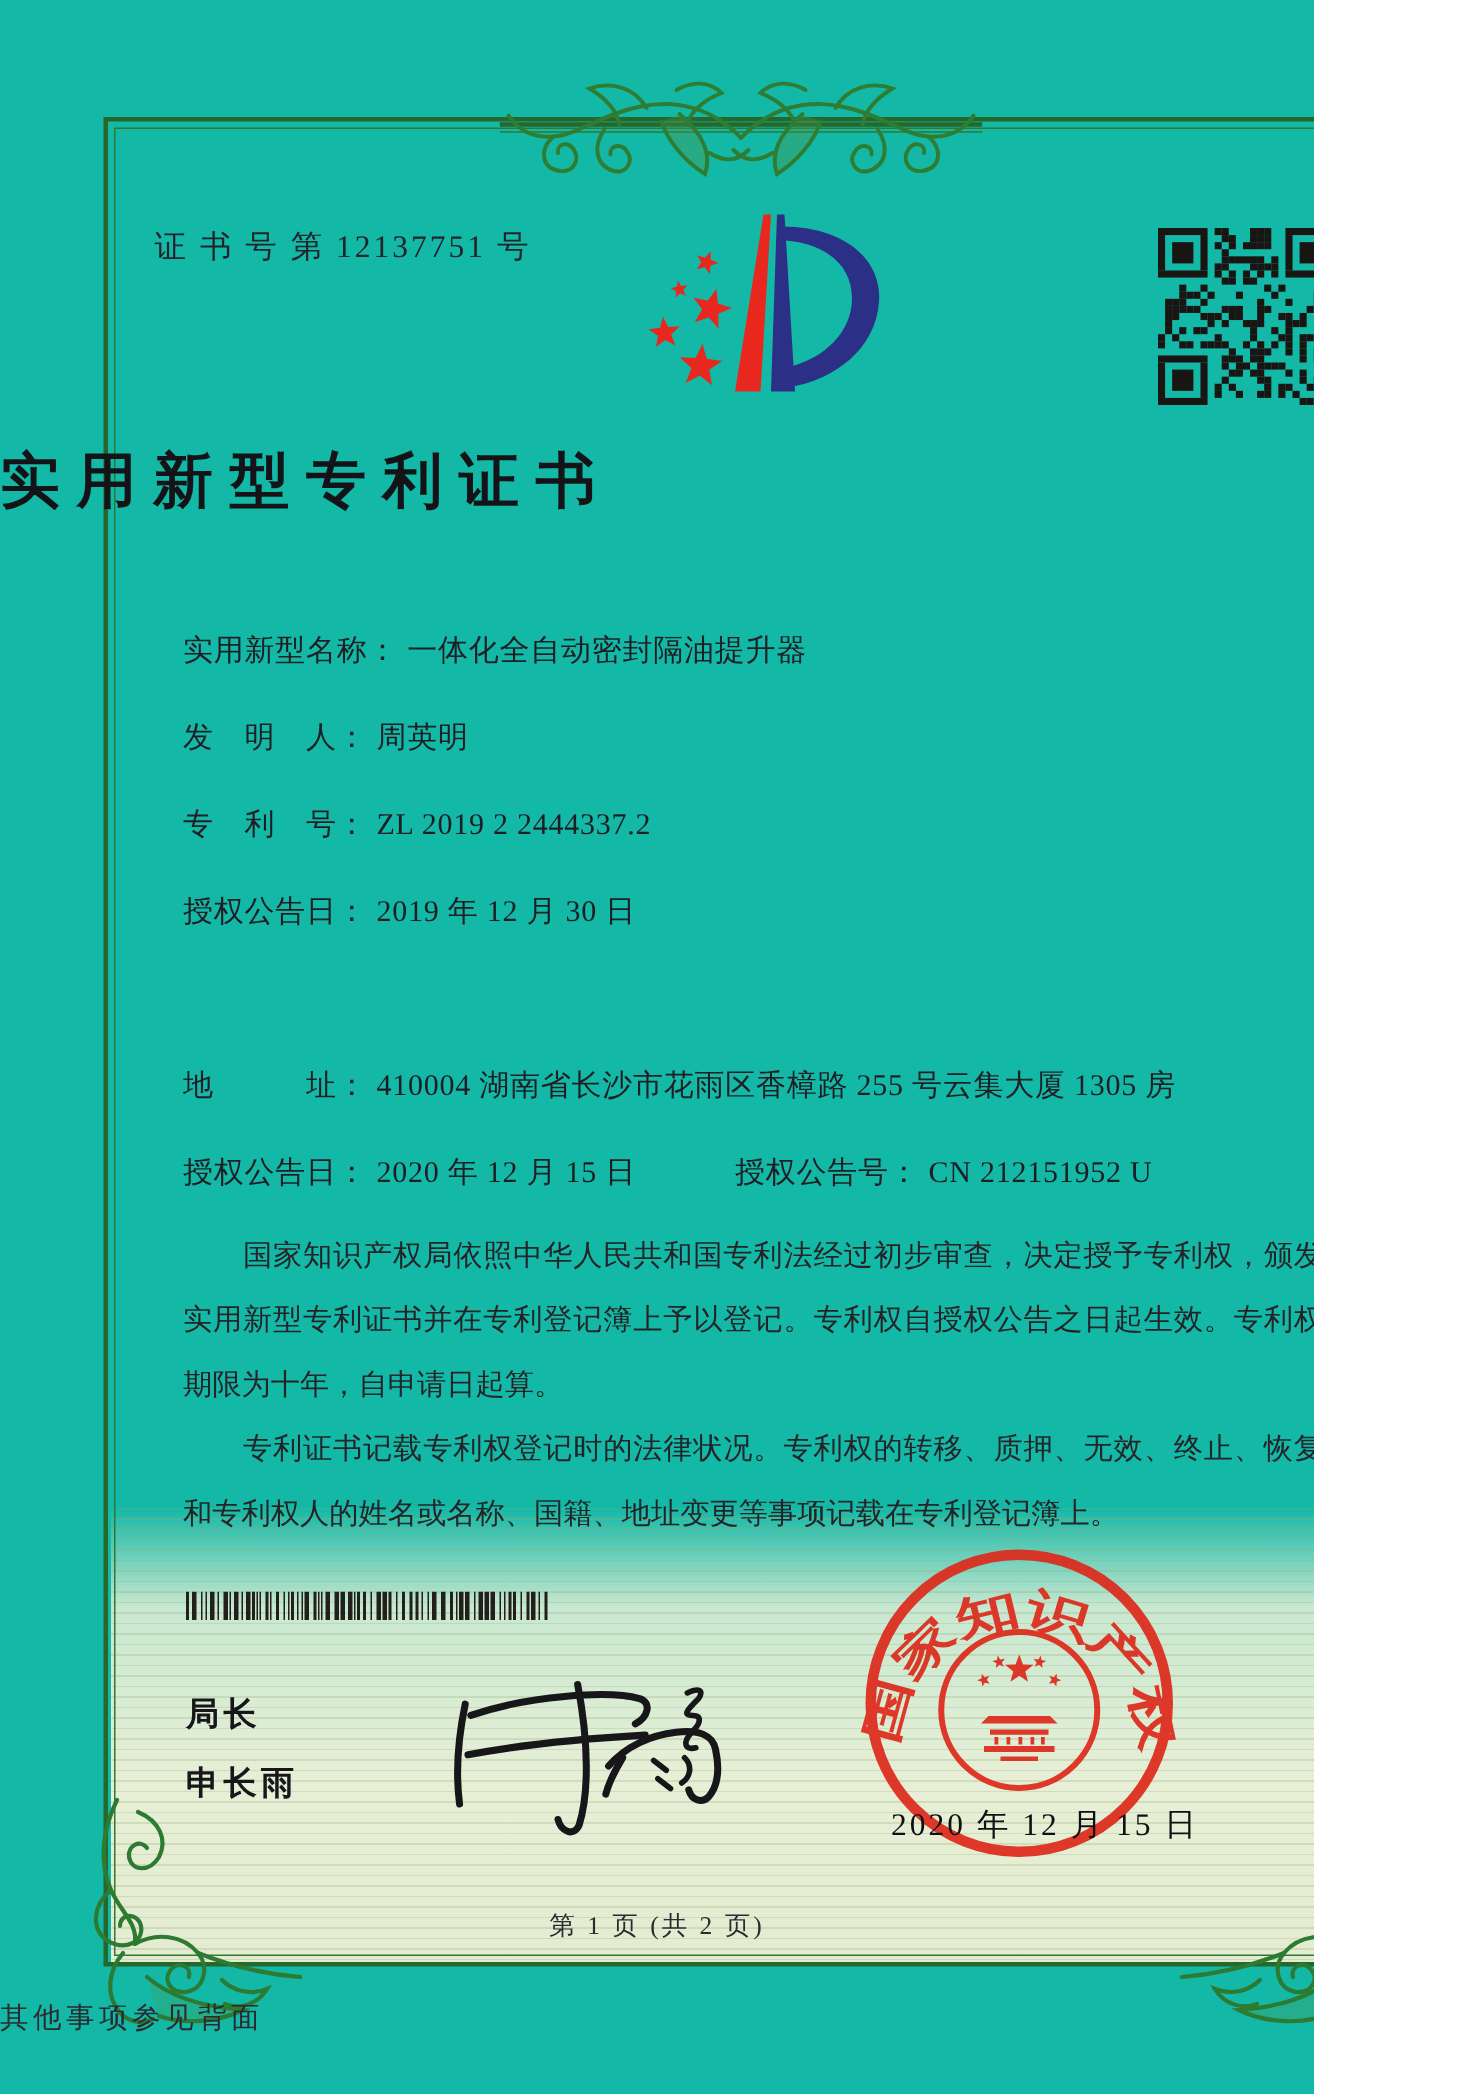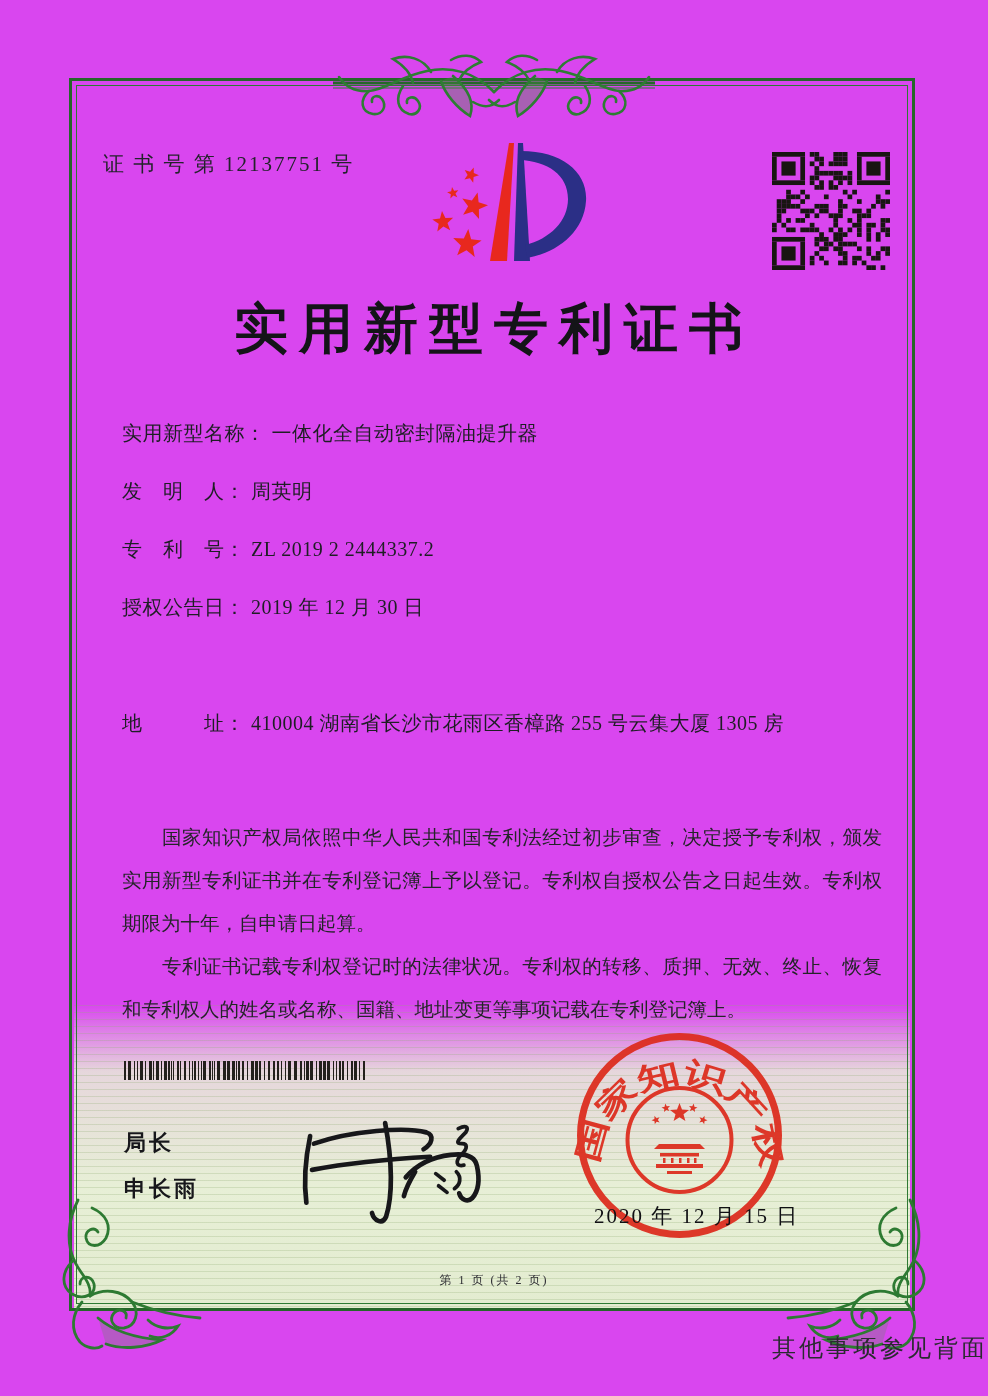--- a/index.html
+++ b/index.html
@@ -1,59 +1,59 @@
 <!DOCTYPE html>
 <html><head>
 <meta charset="utf-8">
 <style>
   html,body{margin:0;padding:0;}
   .page{
-    position:relative; width:988px; height:1396px;
-    background:#d946ef;
+    position:relative; width:876px; height:1396px;
+    background:#14b8a6;
     font-family:"Liberation Serif","DejaVu Serif",serif;
     color:#1c1c20; overflow:hidden;
   }
   
   .green-band{
     position:absolute; left:74px; top:1005px; width:836px; height:303px;
     background:
       repeating-linear-gradient(to bottom, rgba(146,174,118,.28) 0 1px, rgba(146,174,118,0) 1px 7px),
       linear-gradient(to bottom, rgba(232,240,216,0) 0%, rgba(232,240,216,.85) 22%, #e7efd6 60%, #e3ecd0 100%);
   }
   
   .frame{
     position:absolute; left:69px; top:78px; width:840px; height:1227px;
     border:3px solid #26672a;
   }
   .frame-inner{ position:absolute; inset:4px; border:1px solid #2e7a33; }
   .abs{ position:absolute; }
   .cert-no{ left:103px; top:150px; font-size:21px; letter-spacing:2px; color:#23232b; }
   .title{
-    left:0; right:0; top:293px; text-align:center;
-    font-size:54px; font-weight:bold; letter-spacing:11px; color:#141418;
+    left:0; right:0; top:293px; 
+    font-size:40px; font-weight:bold; letter-spacing:11px; color:#141418;
   }
   .frow{ position:absolute; left:122px; font-size:20px; white-space:nowrap; letter-spacing:.5px;font-family:Liberation Serif, serif; }
   .frow .lab{ color:#1e1e24; }
   .frow .val{ color:#1e1e24; margin-left:6px; }
   .grant2{ position:absolute; left:368px; top:0; }
   .paras{
     left:122px; top:816px; width:760px;
     font-size:19.5px; line-height:43px; text-align:justify; color:#242428;
   }
   .paras p{ margin:0; text-indent:40px; }
   .barcode{ left:124px; top:1061px; }
   .officer-title{ left:124px; top:1128px; font-family:"Liberation Sans","DejaVu Sans",sans-serif;
     font-weight:bold; font-size:22px; letter-spacing:3px; color:#17171b; }
   .officer-name{ left:124px; top:1174px; font-family:"Liberation Sans","DejaVu Sans",sans-serif;
     font-weight:bold; font-size:22px; letter-spacing:3px; color:#17171b;text-align:right; }
   .signature{ left:262px; top:1078px; }
   .seal{ left:572px; top:1028px; }
   .seal-date{ left:594px; top:1202px; font-size:21px; letter-spacing:2px; color:#101014; white-space:nowrap; }
-  .page-num{ left:0; right:0; top:1272px; text-align:center; font-size:12px; letter-spacing:2px; color:#2a2a30;font-family:Liberation Serif, serif; }
-  .back-note{ left:0; right:0; top:1332px; text-align:right; font-size:24px; letter-spacing:3px; color:#2a2a30;padding-left:40px; }
+  .page-num{ left:0; right:0; top:1272px; text-align:center; font-size:17px; letter-spacing:2px; color:#2a2a30;font-family:Liberation Serif, serif; }
+  .back-note{ left:0; right:0; top:1332px; text-align:left; font-size:19px; letter-spacing:3px; color:#2a2a30; }
   .logo{ left:408px; top:133px; }
   .qr{ left:772px; top:152px; }
   .ornament-top{ left:333px; top:46px; }
   .flourish-bl{ left:52px; top:1198px; }
   .flourish-br{ left:786px; top:1198px; transform:scaleX(-1); }
 </style>
 </head>
 <body>
 
 <div class="page">
@@ -322,20 +322,26 @@
   </div>
   <div class="frow" style="top:536px">
     <span class="lab">专　利　号：</span><span class="val">ZL 2019 2 2444337.2</span>
   </div>
   <div class="frow" style="top:594px">
     <span class="lab">授权公告日：</span><span class="val">2019 年 12 月 30 日</span>
   </div>
   <div class="frow" style="top:710px">
     <span class="lab">地　　　址：</span><span class="val">410004  湖南省长沙市花雨区香樟路 255 号云集大厦 1305 房</span>
   </div>
+  <div class="frow" style="top:768px">
+    <span class="lab">授权公告日：</span><span class="val">2020 年 12 月 15 日</span>
+    <span class="grant2">
+      <span class="lab">授权公告号：</span><span class="val">CN 212151952 U</span>
+    </span>
+  </div>
 
   <div class="abs paras">
     <p>国家知识产权局依照中华人民共和国专利法经过初步审查，决定授予专利权，颁发实用新型专利证书并在专利登记簿上予以登记。专利权自授权公告之日起生效。专利权期限为十年，自申请日起算。</p>
     <p>专利证书记载专利权登记时的法律状况。专利权的转移、质押、无效、终止、恢复和专利权人的姓名或名称、国籍、地址变更等事项记载在专利登记簿上。</p>
   </div>
 
   <svg class="abs barcode" width="244" height="19" viewBox="0 0 244 19">
       <rect x="0" y="0" width="2" height="19" fill="#23201c"></rect>
       <rect x="4" y="0" width="3" height="19" fill="#23201c"></rect>
       <rect x="10" y="0" width="1" height="19" fill="#23201c"></rect>

